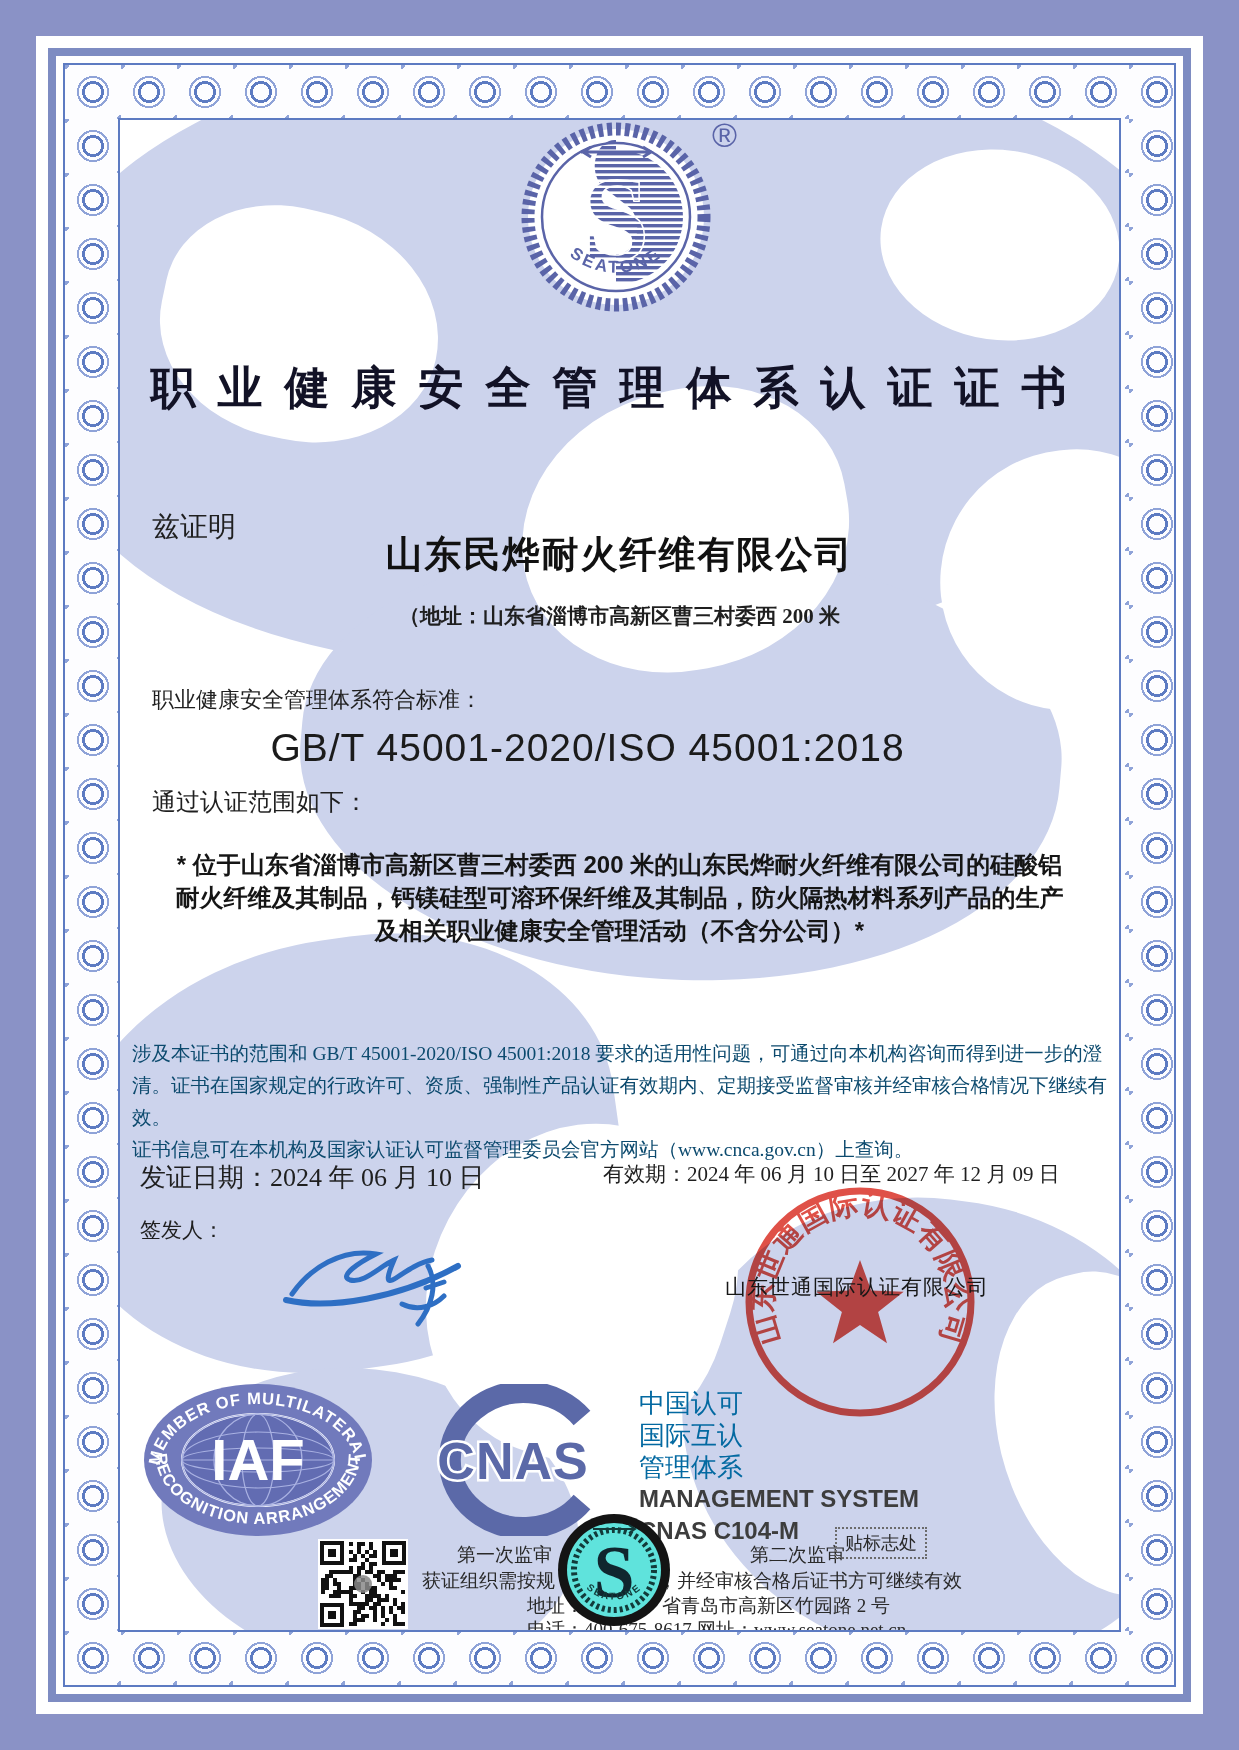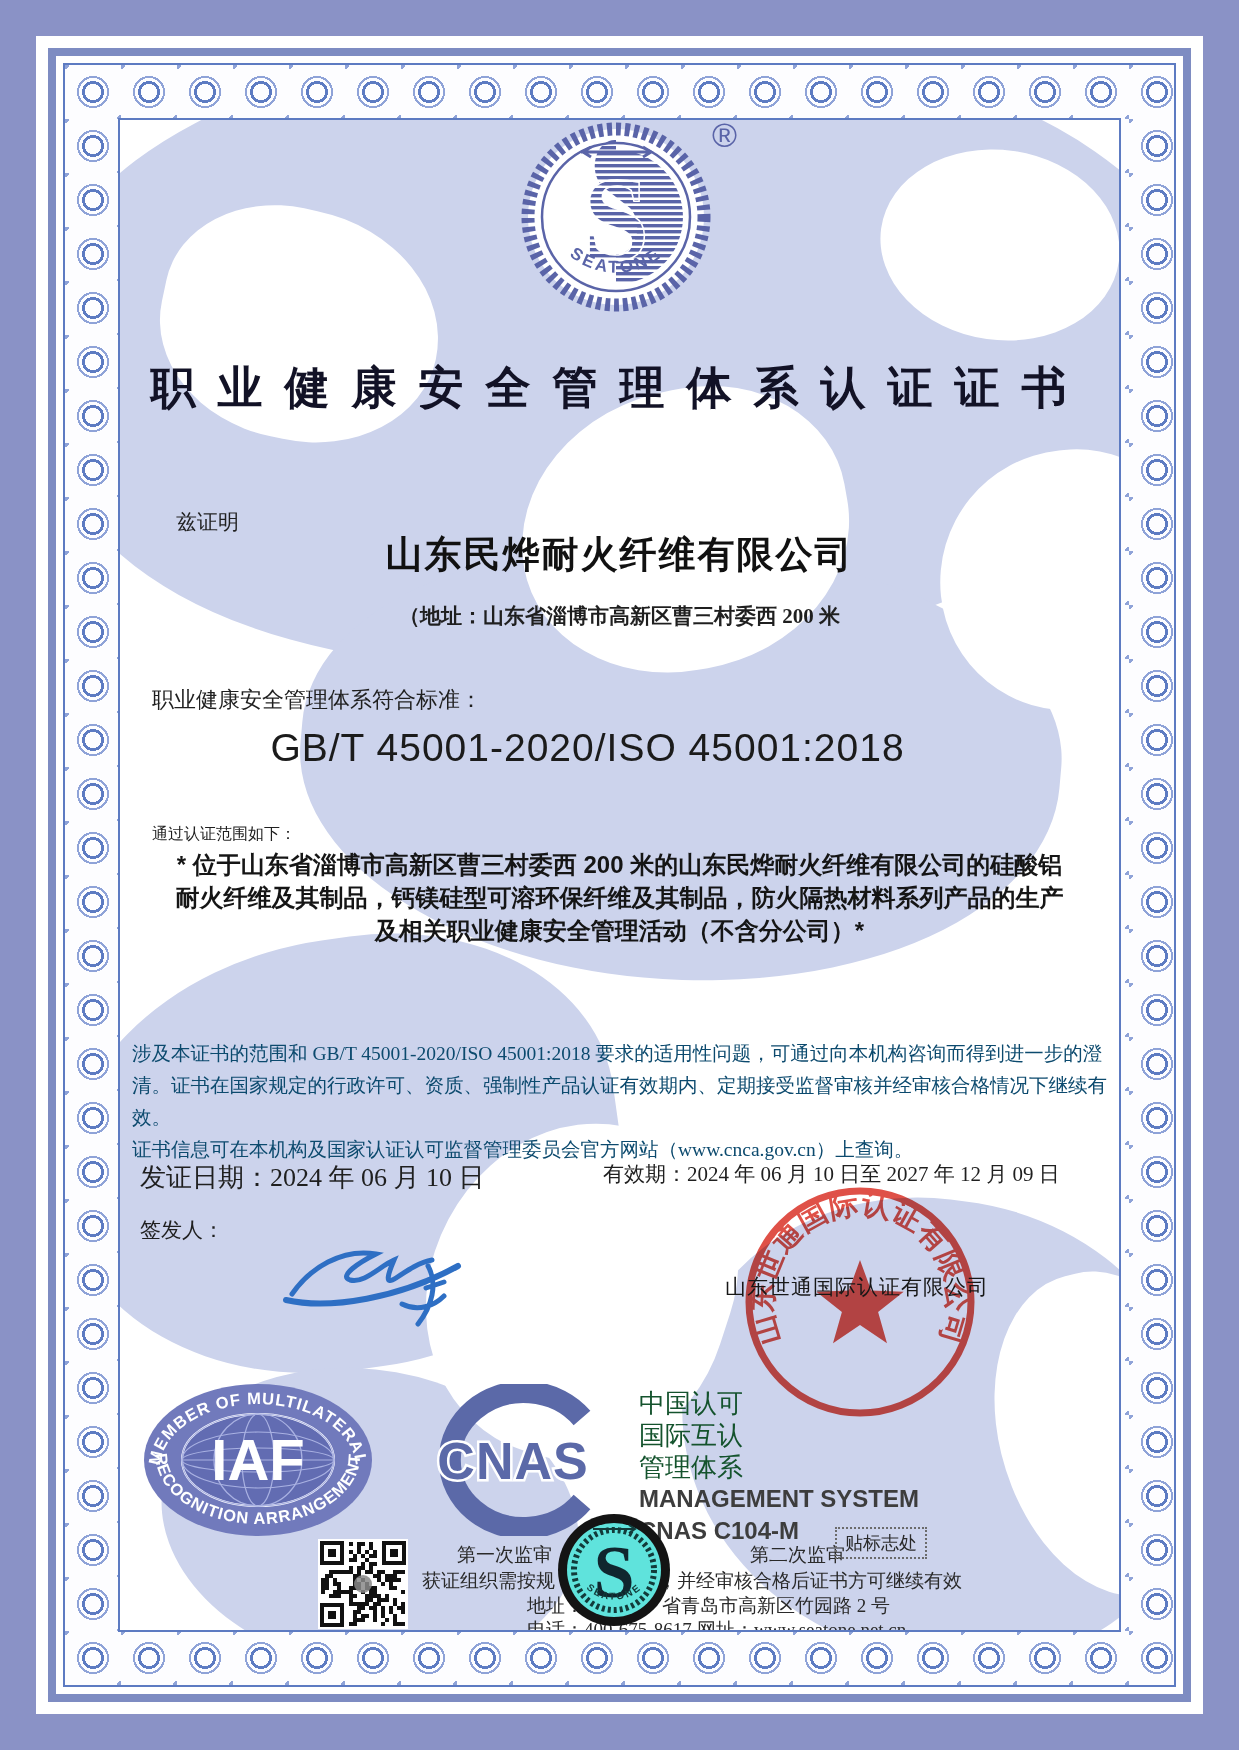--- a/index.html
+++ b/index.html
@@ -29,51 +29,51 @@
   .b-blue{background:#ccd3ec;}
   .b-white{background:#ffffff;}
   
   .t{position:absolute;z-index:2;color:#1f1f1f;}
   .title{
     left:0;right:0;top:238px;text-align:center;
     font-size:45px;font-weight:bold;letter-spacing:22px;color:#121226;
     font-family:"Liberation Serif", serif;white-space:nowrap;
   }
   .certno{top:338px;right:24px;font-size:23px;font-weight:bold;color:#141414;}
-  .intro{left:32px;top:388px;font-size:21px;margin-left:24px;}
+  .intro{left:32px;top:388px;font-size:28px;}
   .company{
     left:0;right:0;top:410px;text-align:center;
     font-size:37px;font-weight:bold;font-family:"Liberation Sans", sans-serif;
     color:#111;letter-spacing:2px;
   }
   .addr1{left:0;right:0;top:482px;text-align:center;font-size:21px;font-weight:bold;}
   .addr2{left:0;right:0;top:516px;text-align:center;font-size:21px;font-weight:bold;}
   .stdlabel{left:32px;top:565px;font-size:22px;}
   .standard{
     left:0;right:64px;top:606px;text-align:center;
     font-size:39px;font-family:"Liberation Sans", sans-serif;color:#1b1b1b;
     letter-spacing:1px;
   }
-  .scopelabel{left:32px;top:704px;font-size:16px;}
+  .scopelabel{left:32px;top:666px;font-size:24px;}
   .scope{
     left:10px;right:10px;top:728px;text-align:center;
     font-size:24px;font-weight:bold;font-family:"Liberation Sans", sans-serif;
     line-height:33px;color:#151515;white-space:pre-line;
   }
   .clar{
     left:12px;width:985px;top:918px;font-size:19.5px;line-height:32px;
     color:#0c4a6e;white-space:pre-line;text-align:left;
   }
   .d-issue{left:20px;top:1040px;font-size:26px;}
   .d-valid{left:483px;top:1040px;font-size:21px;}
   .signer{left:20px;top:1096px;font-size:21px;}
   .issuer{
     left:605px;top:1153px;font-size:21px;color:#171717;letter-spacing:1px;z-index:5;
   }
-  .cnblock div{font-size:26px;color:#14532d;font-family:"Liberation Sans", sans-serif;line-height:32px;}
+  .cnblock div{font-size:26px;color:#0369a1;font-family:"Liberation Sans", sans-serif;line-height:32px;}
   .enblock div{font-size:24px;font-weight:bold;color:#3d3d3d;font-family:Liberation Sans, sans-serif;line-height:32px;}
   .qrlabel{left:186px;top:1510px;width:116px;text-align:center;font-size:20px;font-weight:bold;}
   .audit{font-size:19px;color:#2a2a2a;}
   .stickerbox{
     left:715px;top:1407px;width:88px;height:28px;border:2px dotted #6b6b6b;
     font-size:18px;color:#2a2a2a;text-align:center;line-height:28px;z-index:2;position:absolute;
   }
   .note{font-size:19px;color:#2a2a2a;}
   svg{position:absolute;}
   .stamp{mix-blend-mode:multiply;opacity:.92;z-index:4;}

